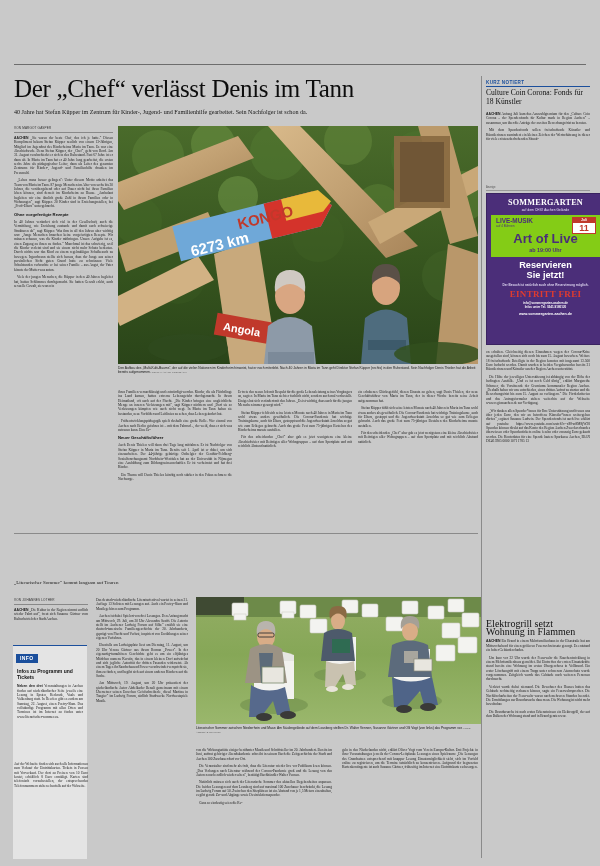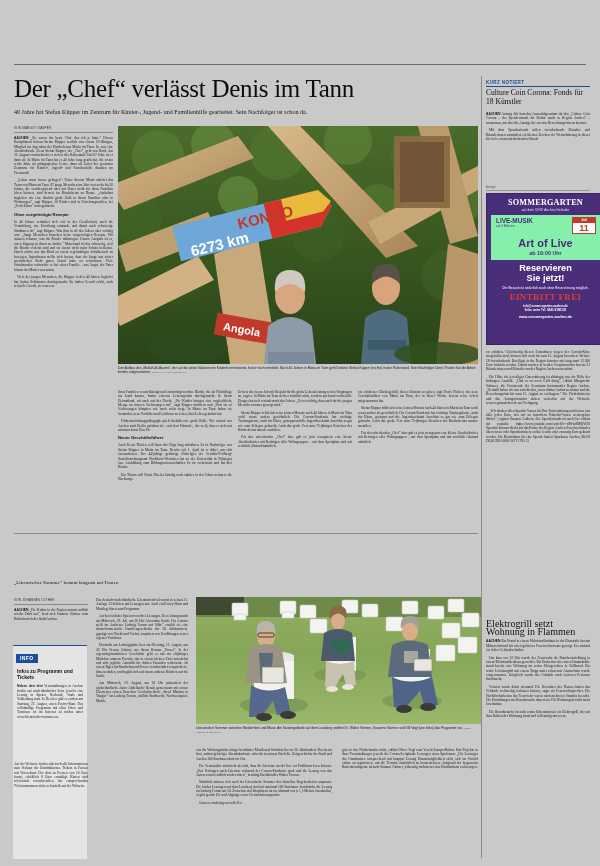--- a/index.html
+++ b/index.html
@@ -138,21 +138,21 @@
   }
   .ad-title{
     font-family:"Liberation Serif", serif;font-weight:bold;
     font-size:8.2px;letter-spacing:.2px;margin-top:4px;color:#fff;
   }
   .ad-sub{
     font-family:"Liberation Sans", sans-serif;font-size:3px;
     letter-spacing:.2px;margin-top:1px;color:#f0e9ff;
   }
   .ad-white{
-    background:#86efac;color:#2b1a4d;margin:3px 4px 0 4px;
+    background:#84cc16;color:#2b1a4d;margin:3px 4px 0 4px;
     padding:2px 2px 3px 2px;position:relative;
   }
   .ad-live{
     font-family:"Liberation Sans", sans-serif;font-weight:bold;
     font-size:6.4px;color:#4b2e79;text-align:left;margin-left:3px;
   }
   .ad-live-sub{
     font-family:"Liberation Sans", sans-serif;font-size:3.1px;
     color:#4b2e79;text-align:left;margin-left:3px;
   }
@@ -163,21 +163,21 @@
   .ad-cal .m{
     background:#c0392b;color:#fff;font-family:"Liberation Sans", sans-serif;
     font-weight:bold;font-size:3.4px;line-height:4.6px;
   }
   .ad-cal .d{
     color:#c0392b;font-family:"Liberation Sans", sans-serif;
     font-weight:bold;font-size:9px;line-height:10px;
   }
   .ad-art{
     font-family:"Liberation Sans", sans-serif;font-weight:bold;
-    font-size:11px;color:#4b2e79;margin-top:9px;
+    font-size:13px;color:#4b2e79;margin-top:3px;
   }
   .ad-time{
     font-family:"Liberation Sans", sans-serif;font-weight:bold;
     font-size:5.4px;color:#4b2e79;margin-top:1px;padding-bottom:1px;
   }
   .ad-res{
     font-family:"Liberation Sans", sans-serif;font-weight:bold;
     font-size:9.2px;line-height:10px;color:#fff;margin-top:3px;
   }
   .ad-note{

